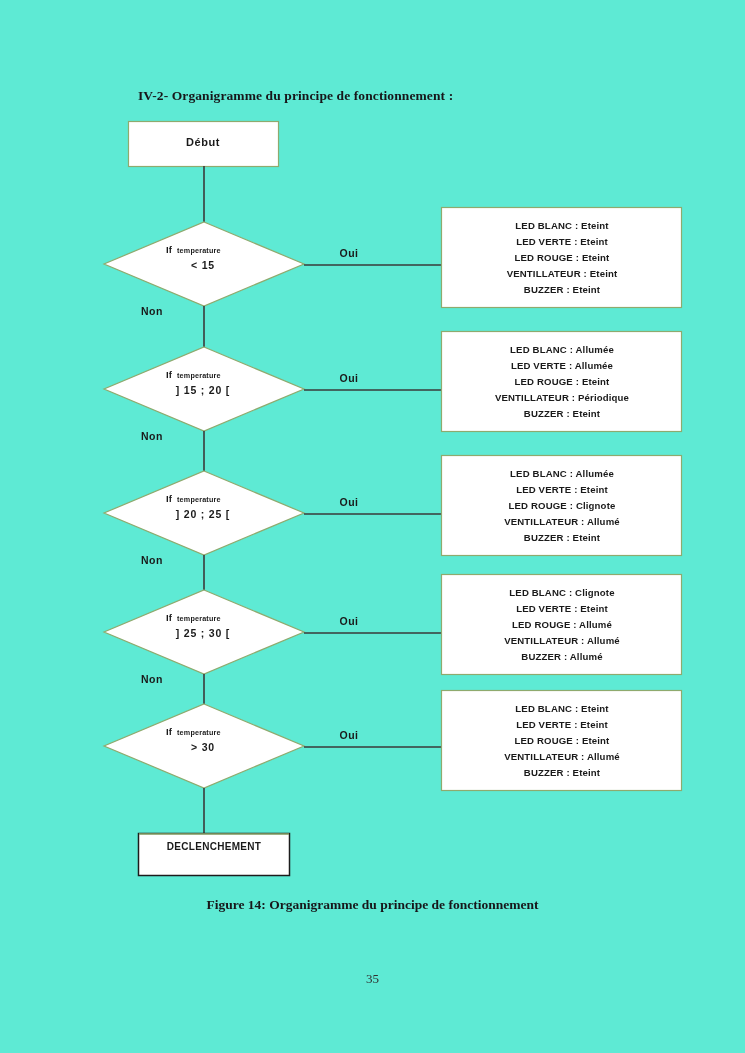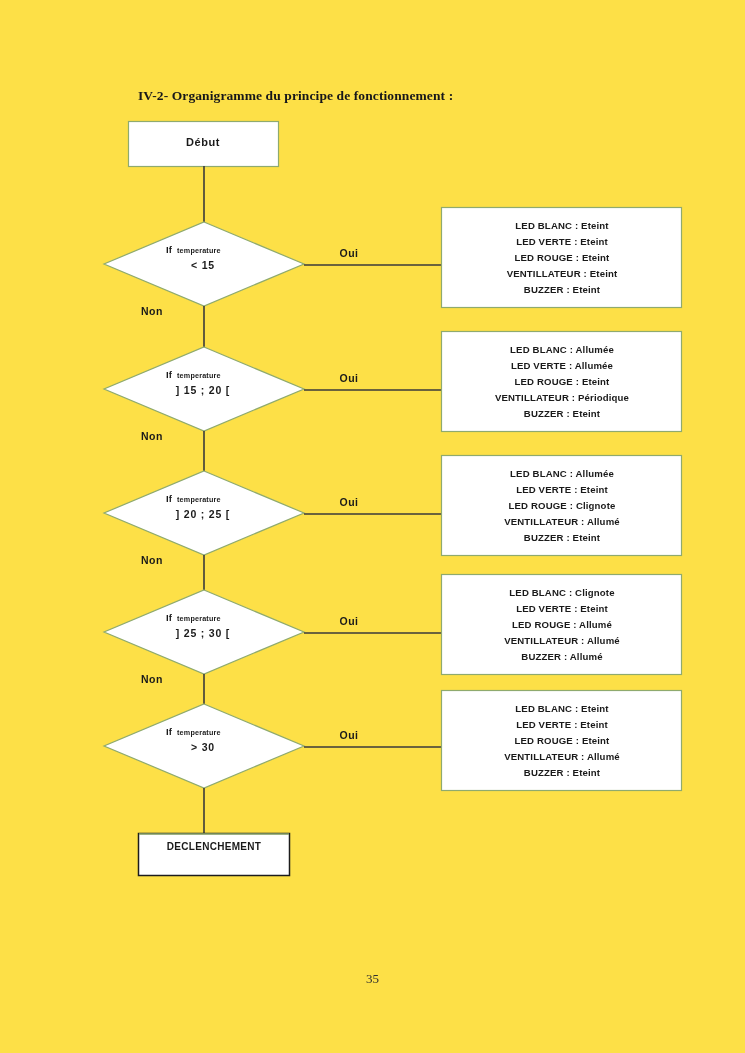--- a/index.html
+++ b/index.html
@@ -4,21 +4,21 @@
 <style>
   html, body {
     margin: 0;
     padding: 0;
     background: #ffffff;
   }
   #page {
     position: relative;
     width: 745px;
     height: 1053px;
-    background: #fde047;
+    background: #5eead4;
     overflow: hidden;
     font-family: "Liberation Sans", sans-serif;
   }
   #section-heading {
     position: absolute;
     left: 138px;
     top: 88px;
     font-family: "Liberation Serif", serif;
     font-weight: bold;
     font-size: 13.5px;
@@ -186,16 +186,17 @@
         <text x="562" y="743.5" text-anchor="middle" class="action-line">LED ROUGE : Eteint</text>
         <text x="562" y="759.5" text-anchor="middle" class="action-line">VENTILLATEUR : Allumé</text>
         <text x="562" y="775.5" text-anchor="middle" class="action-line">BUZZER : Eteint</text>
         <line x1="204" y1="788" x2="204" y2="833" stroke="#3a3a3a" stroke-width="1.6"></line>
         <rect x="138.5" y="833.5" width="151" height="42" fill="#ffffff" stroke="#1c1c1c" stroke-width="1.5"></rect>
         <line x1="139" y1="834" x2="289" y2="834" stroke="#8faa6e" stroke-width="1.4"></line>
         <text x="214" y="850" text-anchor="middle" class="terminal-label">DECLENCHEMENT</text>
       </g>
   </svg>
 
+  <div id="figure-caption">Figure 14: Organigramme du principe de fonctionnement</div>
 
   <div id="page-number">35</div>
 
 </div>
 
 </body></html>

